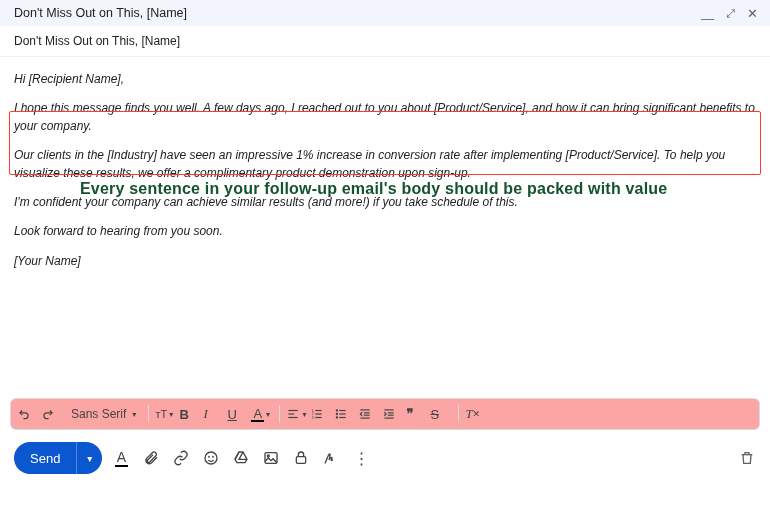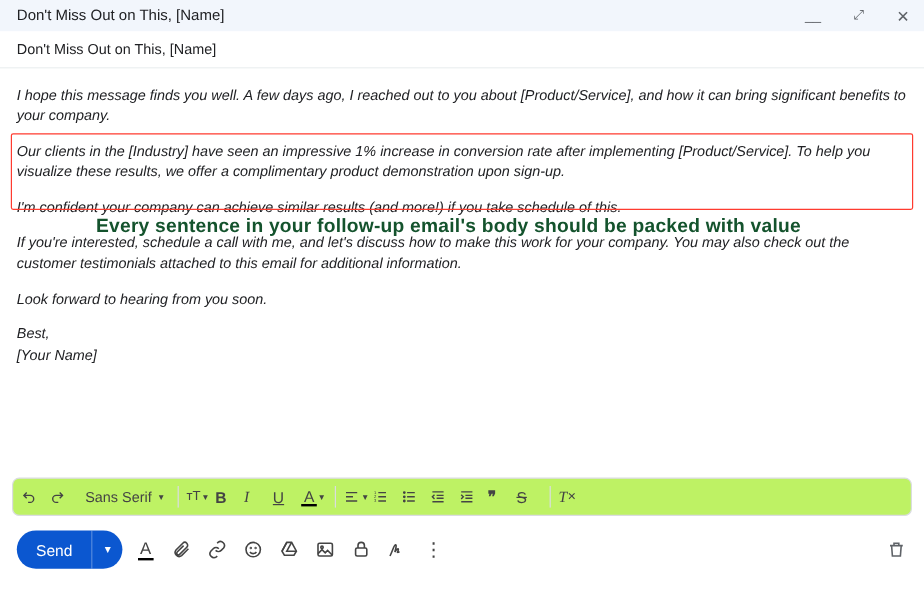--- a/index.html
+++ b/index.html
@@ -1,27 +1,27 @@
 <!DOCTYPE html>
 <html><head>
 <meta charset="utf-8">
 <style>
   * { box-sizing: border-box; margin: 0; padding: 0; }
   html, body { width: 770px; height: 510px; font-family: Arial, Helvetica, sans-serif; background: #fff; overflow: hidden; }
   .compose { width: 770px; height: 484px; display: flex; flex-direction: column; position: relative; }
   .header { display: flex; align-items: center; justify-content: space-between; background: #f2f6fc; padding: 6px 12px 6px 14px; font-size: 12.5px; color: #202124; font-weight: 500; }
-  .wincontrols { display: flex; gap: 27px; color: #5f6368; font-size: 12px; align-items: center; }
+  .wincontrols { display: flex; gap: 12px; color: #5f6368; font-size: 12px; align-items: center; }
   .wincontrols span { cursor: pointer; line-height: 1; }
   .recipients { padding: 8px 14px; font-size: 12px; color: #80868b; border-bottom: 1px solid #eceff1; }
   .subject { padding: 8px 14px; font-size: 12px; color: #202124; border-bottom: 1px solid #eceff1; }
   .body { flex: 1 1 auto; padding: 14px 14px 6px 14px; font-size: 12px; color: #202124; position: relative; overflow: hidden; }
   .body p { font-style: italic; margin-bottom: 12px; line-height: 1.45; }
   .highlight-box { position: absolute; left: 9px; right: 9px; top: 54px; height: 64px; border: 1.5px solid #ff3b2f; border-radius: 2px; pointer-events: none; }
   .annotation { position: absolute; left: 80px; top: 123px; font-size: 16px; font-weight: bold; color: #14532d; letter-spacing: 0.2px; pointer-events: none; }
-  .format-toolbar { margin: 0 10px 6px 10px; border: 1px solid #dadce0; border-radius: 6px; background: #bef264; display: flex; align-items: center; gap: 2px; padding: 4px 6px; font-size: 12px; color: #444; }
+  .format-toolbar { margin: 0 10px 6px 10px; border: 1px solid #dadce0; border-radius: 6px; background: #fca5a5; display: flex; align-items: center; gap: 2px; padding: 4px 6px; font-size: 12px; color: #444; }
   .fbtn { width: 22px; height: 22px; display: inline-flex; align-items: center; color: #444; cursor: pointer; border-radius: 3px; font-size: 13px; }
   .font-sel { display: inline-flex; align-items: center; gap: 4px; padding: 0 6px; font-size: 12px; cursor: pointer; white-space: nowrap; }
   .sep { width: 1px; height: 18px; background: #dadce0; margin: 0 4px; }
   .bottom-toolbar { display: flex; align-items: center; padding: 6px 14px 10px 14px; gap: 10px; }
   .send-btn { display: inline-flex; align-items: center; background: #0b57d0; color: #fff; border-radius: 18px; height: 32px; overflow: hidden; cursor: pointer; }
   .send-main { padding: 0 16px; font-size: 13px; font-weight: 500; display: flex; align-items: center; height: 100%; }
   .send-drop { width: 26px; height: 100%; display: flex; align-items: center; justify-content: center; border-left: 1px solid rgba(255,255,255,0.3); font-size: 10px; }
   .actions { display: flex; align-items: center; gap: 12px; color: #444; }
   .actions .ico { width: 18px; height: 18px; display: inline-flex; align-items: center; justify-content: center; cursor: pointer; font-size: 14px; }
   .right-actions { margin-left: auto; display: flex; align-items: center; gap: 12px; color: #5f6368; }
@@ -43,26 +43,25 @@
       <span style="font-size:13px;">✕</span>
     </div>
   </div>
 
 
   <div class="subject">
     <span>Don't Miss Out on This, [Name]</span>
   </div>
 
   <div class="body">
+    <p>Hi [Recipient Name],</p>
     <p>I hope this message finds you well. A few days ago, I reached out to you about [Product/Service], and how it can bring significant benefits to your company.</p>
     <p>Our clients in the [Industry] have seen an impressive 1% increase in conversion rate after implementing [Product/Service]. To help you visualize these results, we offer a complimentary product demonstration upon sign-up.</p>
     <p>I'm confident your company can achieve similar results (and more!) if you take schedule of this.</p>
-    <p>If you're interested, schedule a call with me, and let's discuss how to make this work for your company. You may also check out the customer testimonials attached to this email for additional information.</p>
     <p>Look forward to hearing from you soon.</p>
-    <p style="margin-bottom:0;">Best,</p>
     <p style="margin-top:0;">[Your Name]</p>
 
     <div class="highlight-box"></div>
     <div class="annotation">Every sentence in your follow-up email's body should be packed with value</div>
   </div>
 
   <div class="format-toolbar">
     <span class="fbtn">
       <svg width="14" height="14" viewBox="0 0 24 24" fill="none" stroke="#444" stroke-width="2">
           <path d="M9 14l-4-4 4-4"></path>

